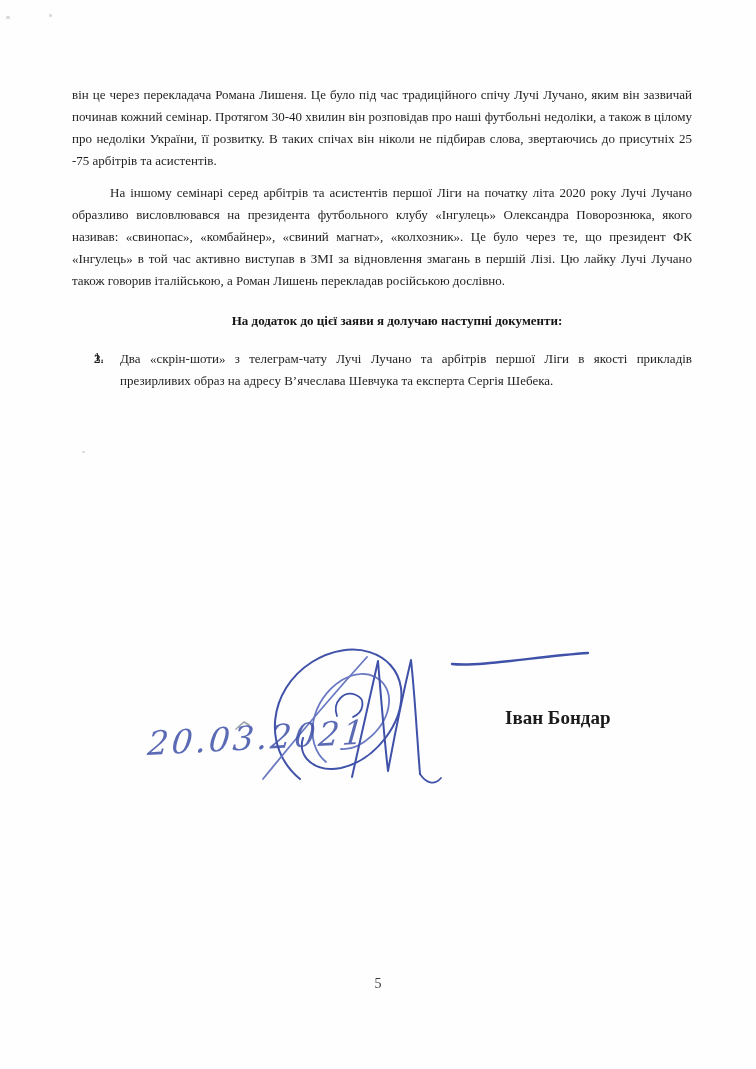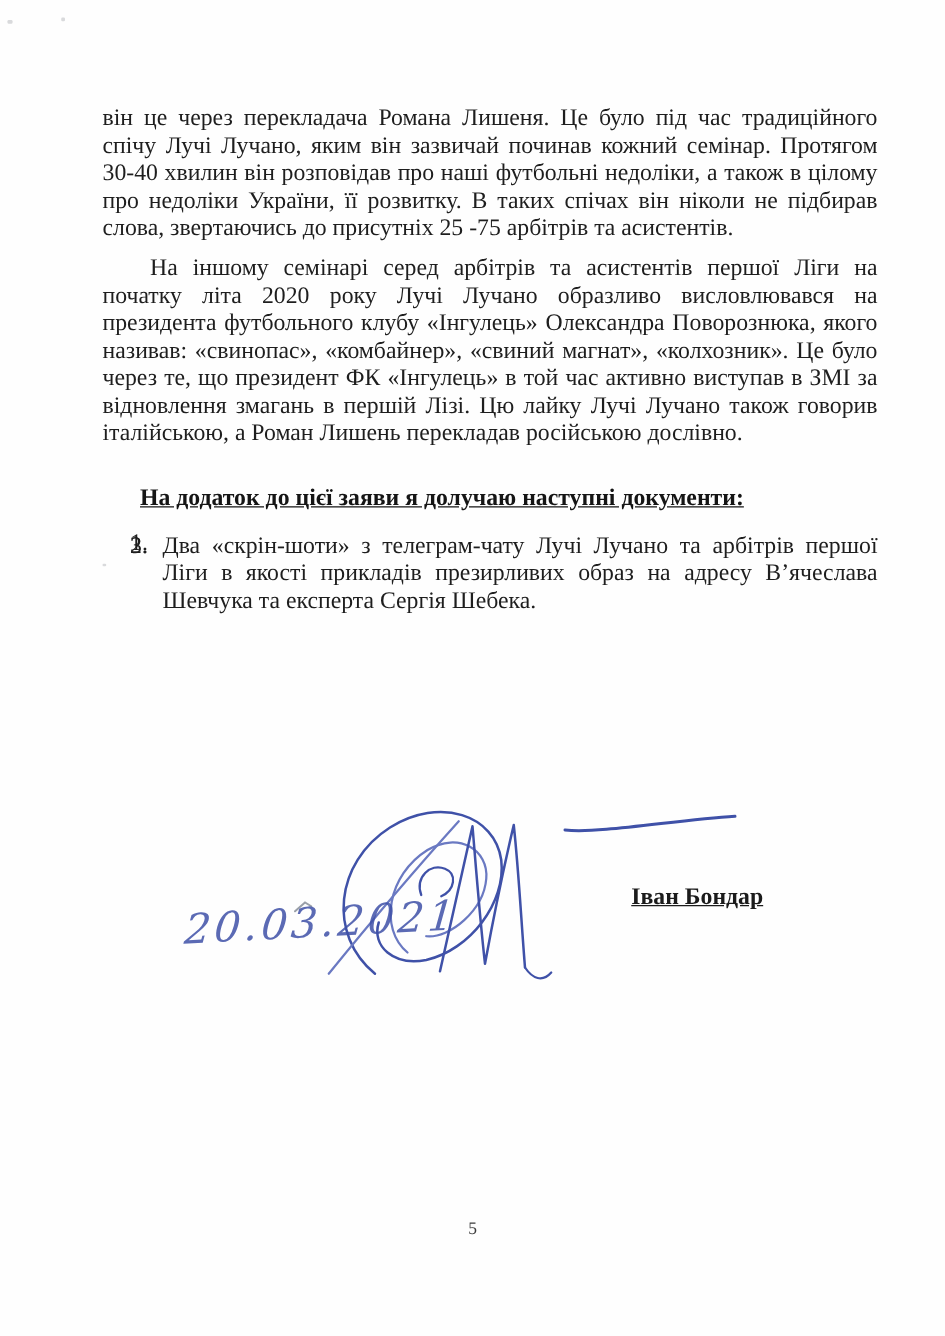--- a/index.html
+++ b/index.html
@@ -3,35 +3,35 @@
 <meta charset="utf-8">
 <style>
   html,body{margin:0;padding:0;}
   body{
     width:756px;height:1069px;position:relative;overflow:hidden;
     background:#ffffff;
     font-family:"Liberation Serif","DejaVu Serif",serif;
   }
   .scan-page{position:absolute;inset:0;background:#fefefe;}
   .content{
-    position:absolute;left:82px;top:84px;width:620px;
-    color:#1e1e1e;font-size:19px;line-height:22px;text-align:justify;
+    position:absolute;left:72px;top:84px;width:620px;
+    color:#1e1e1e;font-size:13px;line-height:22px;text-align:justify;
   }
   .para{margin:0 0 10px 0;}
   .para.indent{text-indent:38px;}
   .para.p2{margin-bottom:14px;}
   .attach-heading{
     font-weight:bold;color:#151515;
-    margin:30px 0 14px 30px;text-align:left;text-decoration:underline;
+    margin:18px 0 14px 30px;text-align:center;
   }
   .attach-item{position:relative;padding-left:48px;margin-bottom:16px;}
   .attach-item .num{position:absolute;left:22px;top:0;}
   .sign-name{
     position:absolute;left:505px;top:707px;
-    font-weight:bold;font-size:19px;color:#1b1b1b;white-space:nowrap;text-decoration:underline;
+    font-weight:bold;font-size:19px;color:#1b1b1b;white-space:nowrap;
   }
   .hand-date{
     position:absolute;left:146px;top:724px;
     font-family:"DejaVu Serif",serif;font-style:italic;
     font-size:33px;letter-spacing:3px;white-space:nowrap;
     color:var(--ink-blue,#3f51a8);opacity:.85;
     transform:rotate(-3deg) skewX(-8deg);transform-origin:left bottom;
   }
   .page-num{
     position:absolute;top:976px;left:0;right:0;text-align:center;

